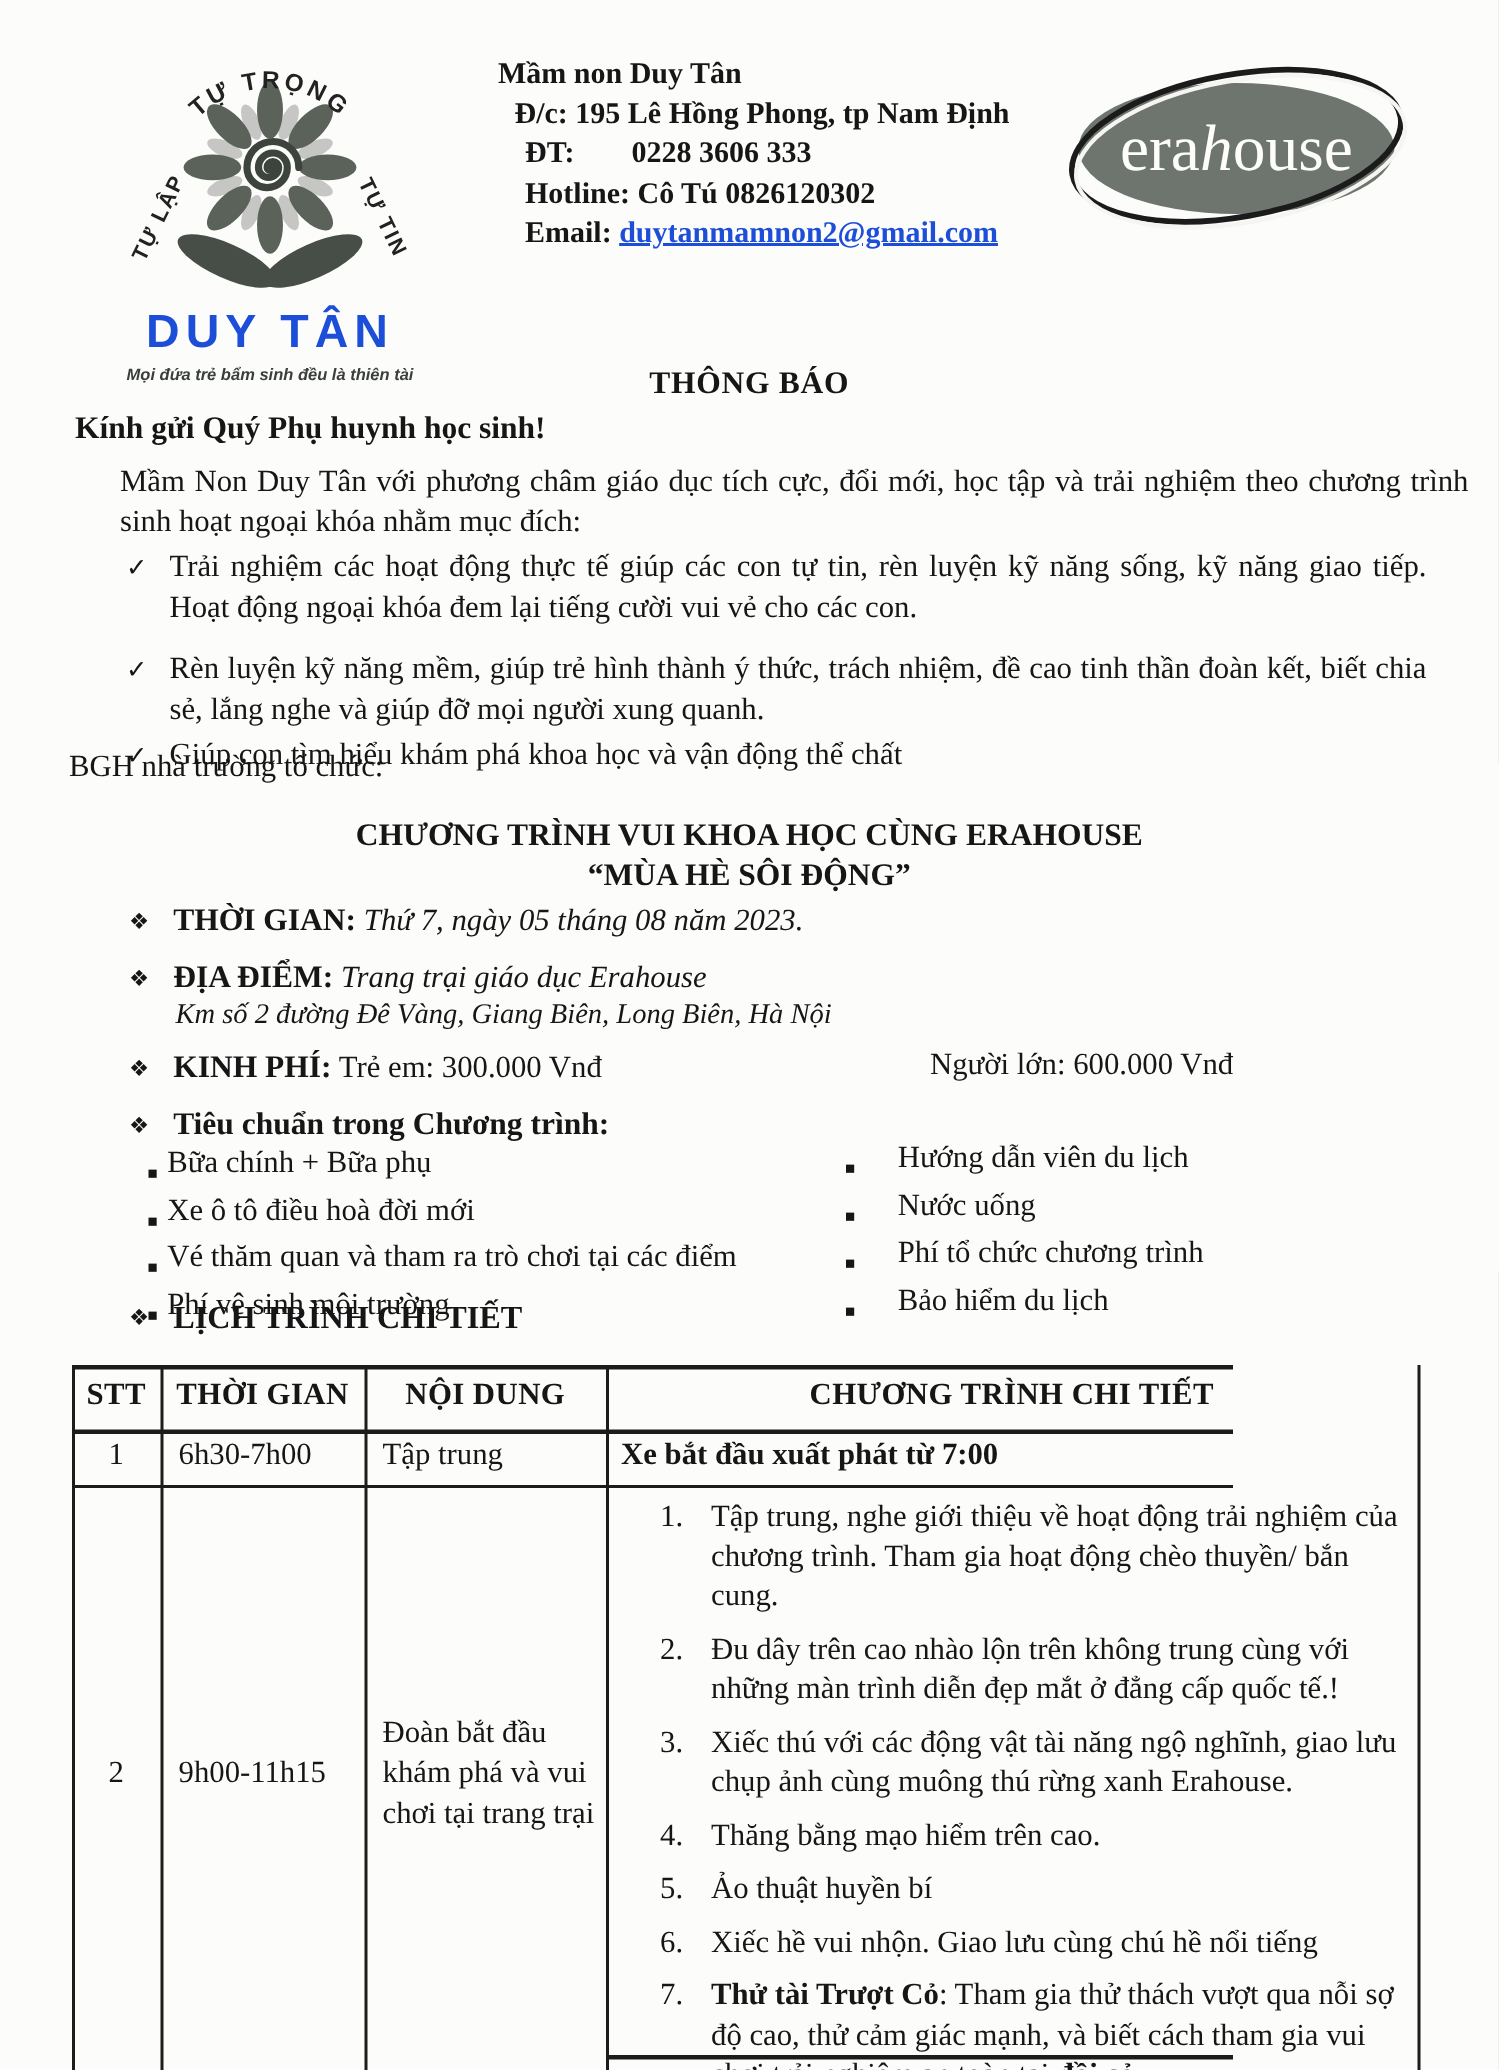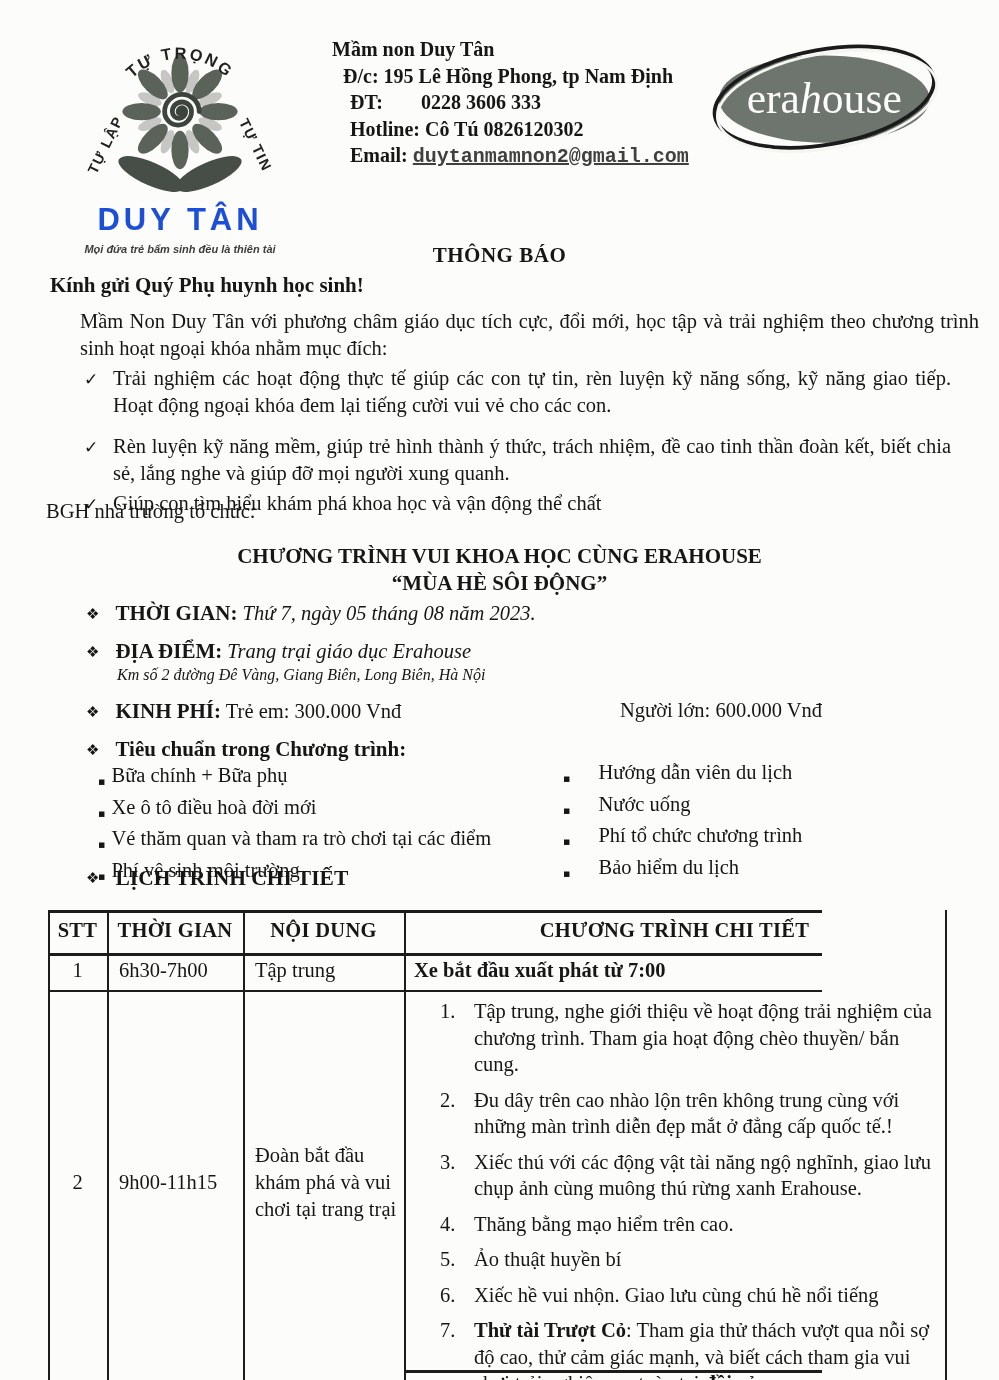--- a/index.html
+++ b/index.html
@@ -11,40 +11,40 @@
   
   .logo-block{position:absolute;left:68px;top:30px;width:224px;text-align:center;}
   .logo-name{font-family:"Liberation Sans","DejaVu Sans",sans-serif;font-weight:bold;
     font-size:31px;letter-spacing:4px;color:#1d4ed8;margin-top:0px;}
   .logo-slogan{font-family:"Liberation Sans","DejaVu Sans",sans-serif;font-weight:bold;
     font-style:italic;font-size:11px;color:#3a3f3a;margin-top:5px;white-space:nowrap;}
   .contact{position:absolute;left:332px;top:36px;font-weight:bold;font-size:20px;line-height:26.5px;}
   .contact .ind1{padding-left:11px;}
   .contact .ind2{padding-left:18px;}
   .contact .gap{display:inline-block;width:38px;}
-  .contact a{color:#404040;font-family:Liberation Mono, monospace;}
+  .contact a{color:#1d4ed8;}
   .erahouse{position:absolute;left:710px;top:44px;}
   
   .doc-title{position:absolute;left:0;right:0;top:243px;text-align:center;font-weight:bold;font-size:21px;letter-spacing:.5px;}
   .greeting{position:absolute;left:50px;top:273px;font-weight:bold;font-size:21px;}
   .intro{position:absolute;left:50px;top:308px;width:899px;font-size:20.5px;line-height:27px;text-align:justify;margin-left:30px;}
   .goals{position:absolute;left:84px;top:365px;right:48px;}
   .goal{display:flex;gap:13px;font-size:20.5px;line-height:27px;text-align:justify;}
   .goal .mark{flex:0 0 16px;font-family:"DejaVu Sans",sans-serif;font-size:17px;padding-top:1px;}
   .goal.g1{margin-bottom:14px;}
   .goal.g2{margin-bottom:3px;}
   .organizer{position:absolute;left:46px;top:500px;font-size:20.5px;}
   
   .prog-title{position:absolute;left:0;right:0;top:544px;text-align:center;font-weight:bold;font-size:21px;}
   .prog-sub{position:absolute;left:0;right:0;top:571px;text-align:center;font-weight:bold;font-size:21px;}
   .prow{position:absolute;left:86px;font-size:20.5px;}
   .prow .dia{font-family:"DejaVu Sans",sans-serif;font-size:15px;margin-right:16px;vertical-align:1px;}
   .prow b{font-size:21px;}
   .prow i{font-size:20.5px;}
-  .addr2{position:absolute;left:117px;top:666px;font-style:italic;font-size:16px;}
+  .addr2{position:absolute;left:117px;top:666px;font-style:italic;font-size:19px;}
   .fee-adult{position:absolute;left:620px;top:699px;font-size:20.5px;}
   .std-col{position:absolute;font-size:20.5px;line-height:25.5px;}
   .std-col .item{display:flex;}
   .std-col .sq{font-family:"DejaVu Sans",sans-serif;font-size:11px;padding-top:6px;}
   .std-left{left:98px;top:763px;}
   .std-left .sq{margin-right:6px;}
   .std-right{left:563px;top:760px;}
   .std-right .sq{margin-right:28px;}
   .sched-head{position:absolute;left:86px;top:866px;font-weight:bold;font-size:21.5px;}
   .sched-head .dia{font-family:"DejaVu Sans",sans-serif;font-size:15px;margin-right:16px;font-weight:normal;vertical-align:2px;}

